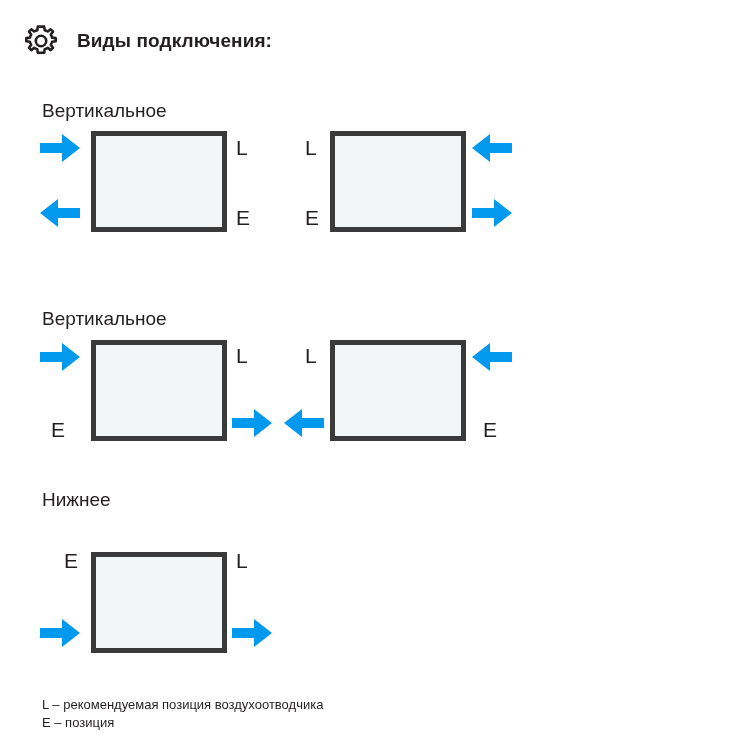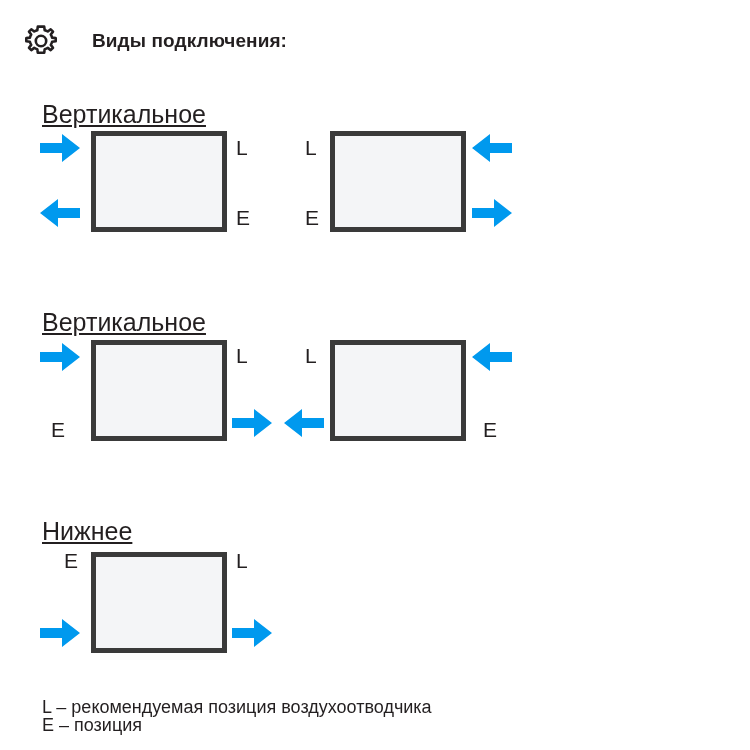--- a/index.html
+++ b/index.html
@@ -16,41 +16,40 @@
     position: relative;
   }
 
   
   .header {
     position: absolute;
     left: 24px;
     top: 24px;
     display: flex;
     align-items: center;
-    gap: 34px;
+    gap: 19px;
   }
   .gear-icon {
     width: 34px;
     height: 34px;
     display: block;
   }
   .header-title {
     font-size: 19px;
     font-weight: bold;
     letter-spacing: 0.1px;
     color: #231f20;
   }
 
   
   .section-title {
     position: absolute;
-    font-size: 25px;
+    font-size: 19px;
     color: #231f20;
     white-space: nowrap;
-    text-decoration: underline;
   }
 
   
   .radiator {
     position: absolute;
     box-sizing: border-box;
     border: 5px solid #3a3a3a;
     background: #f4f5f7;
   }
 
@@ -66,21 +65,21 @@
     position: absolute;
     font-size: 21px;
     color: #231f20;
     line-height: 1;
   }
 
   
   .legend {
     position: absolute;
     left: 42px;
-    font-size: 18px;
+    font-size: 13px;
     color: #231f20;
     white-space: nowrap;
   }
   .legend-1 { top: 697px; }
   .legend-2 { top: 715px; }
 </style>
 </head>
 <body>
 
 <div class="header">
@@ -149,21 +148,21 @@
     </svg>
 </span>
 <span class="arrow" style="left:284px; top:408px;">
   <svg viewBox="0 0 40 30" width="40" height="30">
       <path d="M40 10 H18 V1 L0 15 L18 29 V20 H40 Z" fill="#0099ee"></path>
     </svg>
 </span>
 <span class="lbl" style="left:305px; top:345px;">L</span>
 <span class="lbl" style="left:483px; top:419px;">E</span>
 
-<div class="section-title" style="left:42px; top:517px;">Нижнее</div>
+<div class="section-title" style="left:42px; top:489px;">Нижнее</div>
 
 <div class="radiator" style="left:91px; top:552px; width:136px; height:101px;"></div>
 <span class="arrow" style="left:40px; top:618px;">
   <svg viewBox="0 0 40 30" width="40" height="30">
       <path d="M0 10 H22 V1 L40 15 L22 29 V20 H0 Z" fill="#0099ee"></path>
     </svg>
 </span>
 <span class="arrow" style="left:232px; top:618px;">
   <svg viewBox="0 0 40 30" width="40" height="30">
       <path d="M0 10 H22 V1 L40 15 L22 29 V20 H0 Z" fill="#0099ee"></path>

